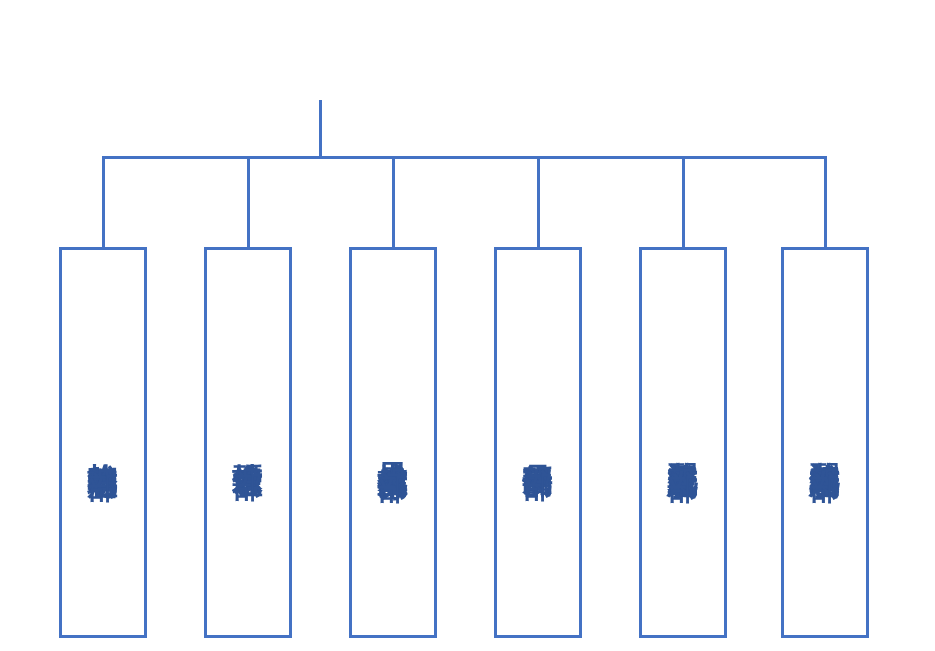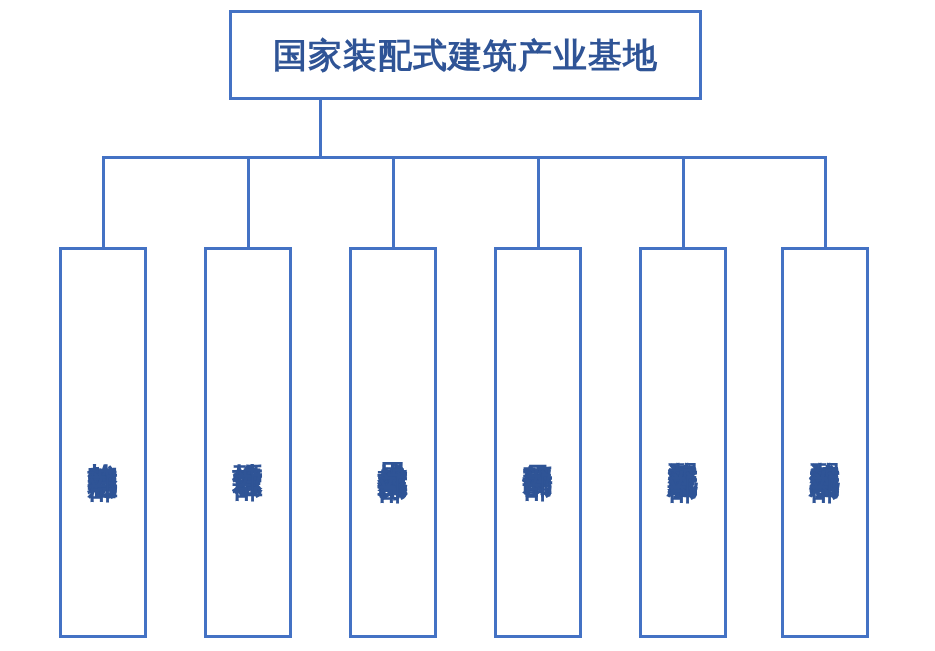--- a/index.html
+++ b/index.html
@@ -80,23 +80,20 @@
     letter-spacing: 1px;
     text-align: center;
     white-space: nowrap;
   }
 </style>
 </head>
 <body>
 
 <div id="org-chart">
 
-  <div class="root-box">
-    <span class="root-label">国家装配式建筑产业基地</span>
-  </div>
 
   <div class="conn-stem" style="left:319px; top:100px; width:3px; height:56px;"></div>
 
   <div class="conn-bus" style="left:102px; top:156px; width:725px; height:3px;"></div>
 
   <div class="conn-drop" style="left:102px; top:156px; width:3px; height:91px;"></div>
   <div class="conn-drop" style="left:247px; top:156px; width:3px; height:91px;"></div>
   <div class="conn-drop" style="left:392px; top:156px; width:3px; height:91px;"></div>
   <div class="conn-drop" style="left:537px; top:156px; width:3px; height:91px;"></div>
   <div class="conn-drop" style="left:682px; top:156px; width:3px; height:91px;"></div>

